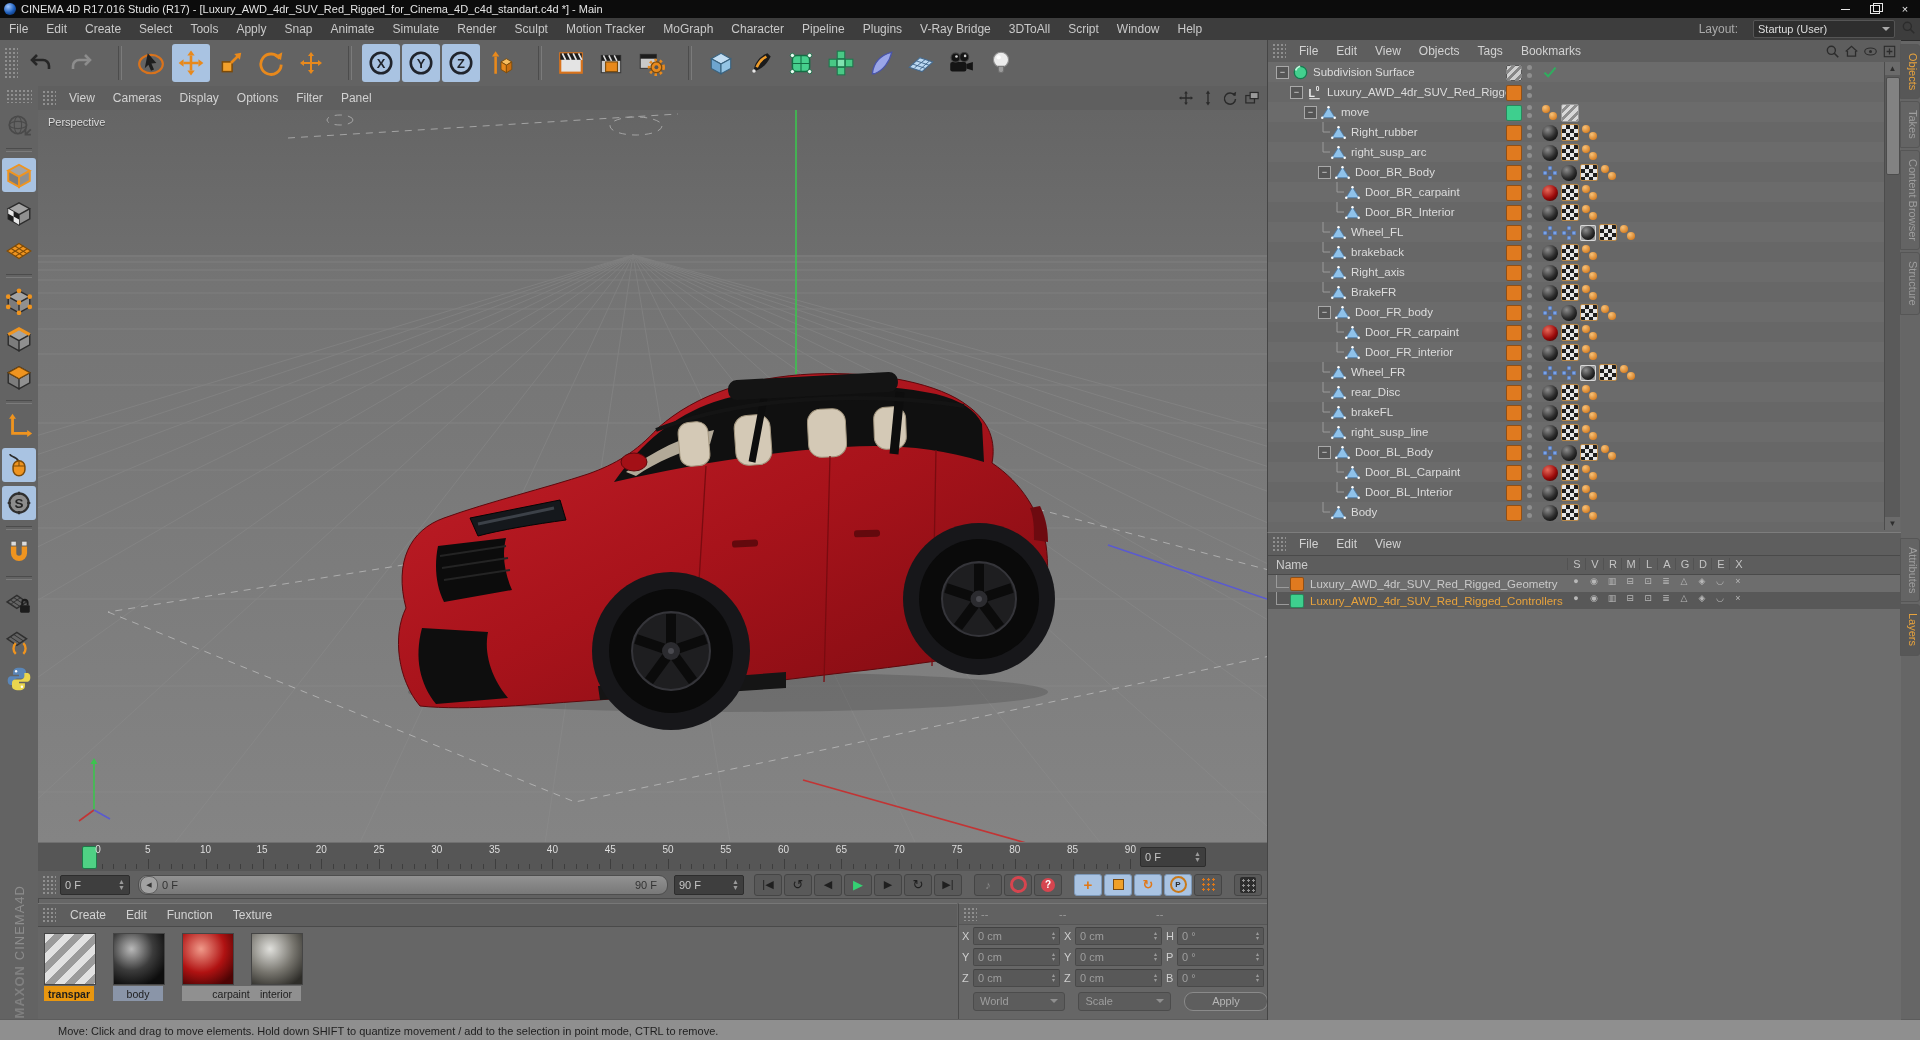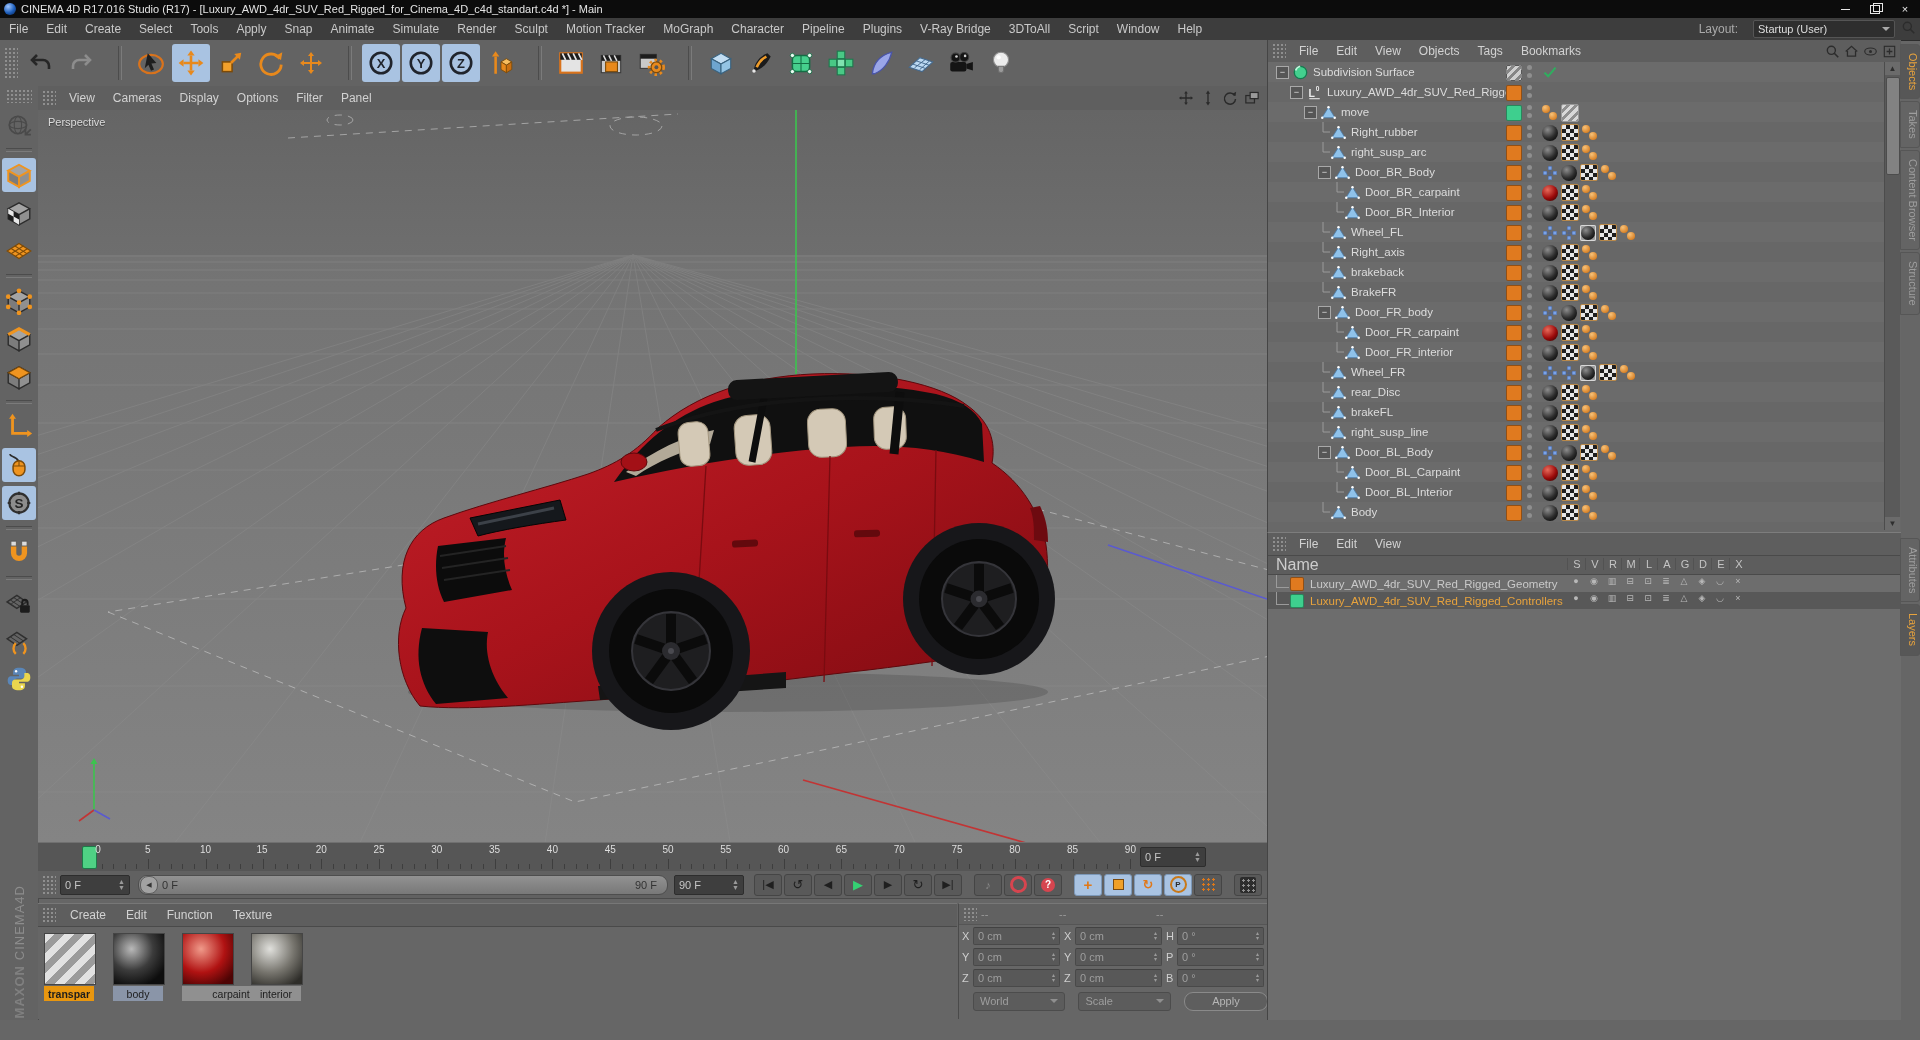--- a/index.html
+++ b/index.html
@@ -163,21 +163,21 @@
   #omscroll .sarr{position:absolute;left:0;width:15px;height:13px;background:#6b6b6b;color:#2e2e2e;font-size:8px;
       display:flex;align-items:center;justify-content:center;}
   #omscroll .thumb{position:absolute;left:1px;top:15px;width:12px;height:96px;background:#828282;border:1px solid #4c4c4c;border-radius:2px;}
   .tabstrip{width:20px;display:flex;flex-direction:column;gap:2px;}
   .vtab{writing-mode:vertical-rl;font-size:11px;color:#9e9e9e;background:#646464;border:1px solid #565656;
       padding:8px 0;text-align:center;width:18px;border-radius:0 3px 3px 0;}
   .vtab.active{color:#e8a33d;background:#575757;}
   
   #lmpanel{left:1267px;top:532px;width:633px;height:487px;background:#6d6d6d;border-left:1px solid #454545;border-top:1px solid #7d7d7d;}
   #lmhead{display:flex;align-items:center;height:18px;background:#5d5d5d;border-bottom:1px solid #4a4a4a;position:relative;}
-  #lmhead .nm{font-size:16px;color:#cdcdcd;padding-left:8px;}
+  #lmhead .nm{font-size:12px;color:#cdcdcd;padding-left:8px;}
   #lmhead .col{position:absolute;top:2px;font-size:11px;color:#c4c4c4;width:18px;text-align:center;border-left:1px solid #525252;}
   .lrow{position:relative;height:17px;display:flex;align-items:center;font-size:11.5px;}
   .lrow.sel{background:#585858;}
   .lrow .lchip{width:12px;height:12px;border-radius:2px;margin:0 6px 0 22px;border:1px solid rgba(0,0,0,.35);flex:0 0 12px;}
   .lrow .lname{color:#c9c9c9;white-space:nowrap;}
   .lrow.sel .lname{color:#e8a33d;}
   .lrow .licon{position:absolute;top:1px;width:18px;text-align:center;font-size:9px;color:#b8b8b8;}
   .lstub{position:absolute;left:8px;top:0px;width:12px;height:12px;border-left:1px solid #9b9b9b;border-bottom:1px solid #9b9b9b;}
 </style>
 </head>
@@ -938,20 +938,24 @@
           </span>
           <span class="cdrop">
             <span>Scale</span>
             <span class="arr"></span>
           </span>
           <span id="applybtn">Apply</span>
         </div>
       </div>
   </div>
 
+  <div id="statusbar" class="abs">
+    <span class="grip" style="margin-left:40px;"></span>
+    <span>Move: Click and drag to move elements. Hold down SHIFT to quantize movement / add to the selection in point mode, CTRL to remove.</span>
+  </div>
 
   <div id="brand" class="abs">
     <span class="v c4d">CINEMA4D</span>
     <span class="v mx">MAXON</span>
   </div>
 
   <div id="ompanel" class="abs">
     <div class="pmenu">
       <span class="grip"></span>
       <span id="om-items" style="display:flex;">
@@ -1249,21 +1253,21 @@
               <path d="M5 0 V10 H12" stroke="#9b9b9b" fill="none"></path>
             </svg></span>
           <span class="oicon"><svg width="17" height="17" viewBox="0 0 26 26">
               <path d="M13 5 L23 21 H3 Z" fill="#8fc2ea" stroke="#4a7aa8" stroke-width="1.2"></path>
               <g fill="#fff">
                 <circle cx="13" cy="5" r="1.9"></circle>
                 <circle cx="3.5" cy="21" r="1.9"></circle>
                 <circle cx="22.5" cy="21" r="1.9"></circle>
               </g>
             </svg></span>
-          <span>Right_axis</span>
+          <span>brakeback</span>
           <span class="chipcol chip-orange"></span>
           <span class="dotscol">
             <i></i>
             <i></i>
           </span>
           <span class="tags">
             <span class="tag mat-dark"></span>
             <span class="tag uvw"></span>
             <span class="tag xpresso">
               <i class="a"></i>
@@ -1277,21 +1281,21 @@
               <path d="M5 0 V10 H12" stroke="#9b9b9b" fill="none"></path>
             </svg></span>
           <span class="oicon"><svg width="17" height="17" viewBox="0 0 26 26">
               <path d="M13 5 L23 21 H3 Z" fill="#8fc2ea" stroke="#4a7aa8" stroke-width="1.2"></path>
               <g fill="#fff">
                 <circle cx="13" cy="5" r="1.9"></circle>
                 <circle cx="3.5" cy="21" r="1.9"></circle>
                 <circle cx="22.5" cy="21" r="1.9"></circle>
               </g>
             </svg></span>
-          <span>brakeback</span>
+          <span>Right_axis</span>
           <span class="chipcol chip-orange"></span>
           <span class="dotscol">
             <i></i>
             <i></i>
           </span>
           <span class="tags">
             <span class="tag mat-dark"></span>
             <span class="tag uvw"></span>
             <span class="tag xpresso">
               <i class="a"></i>

